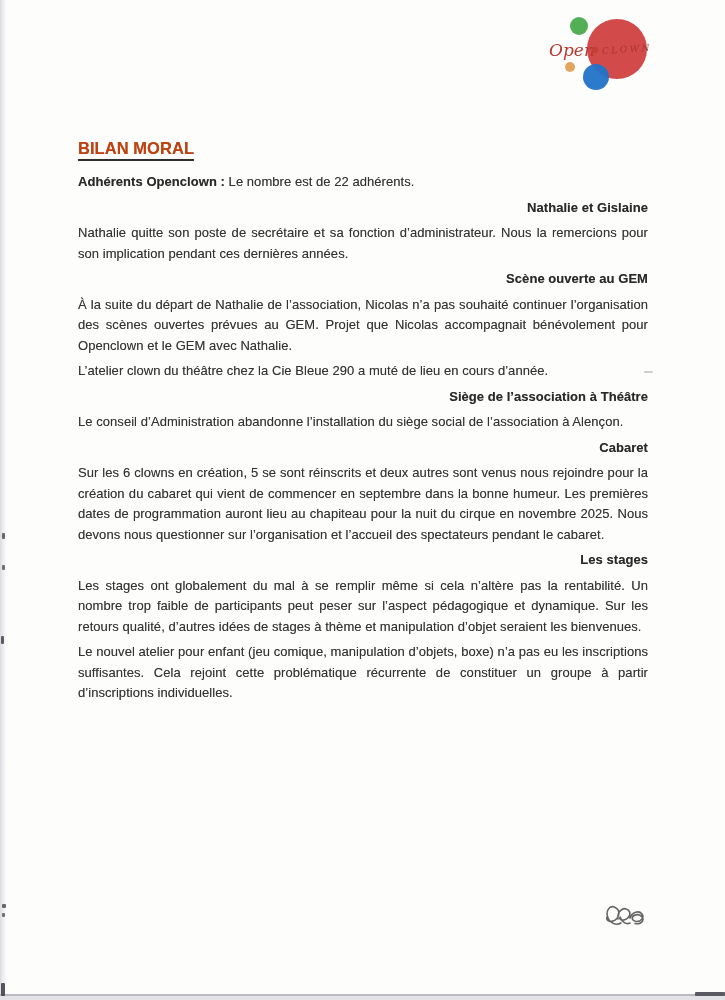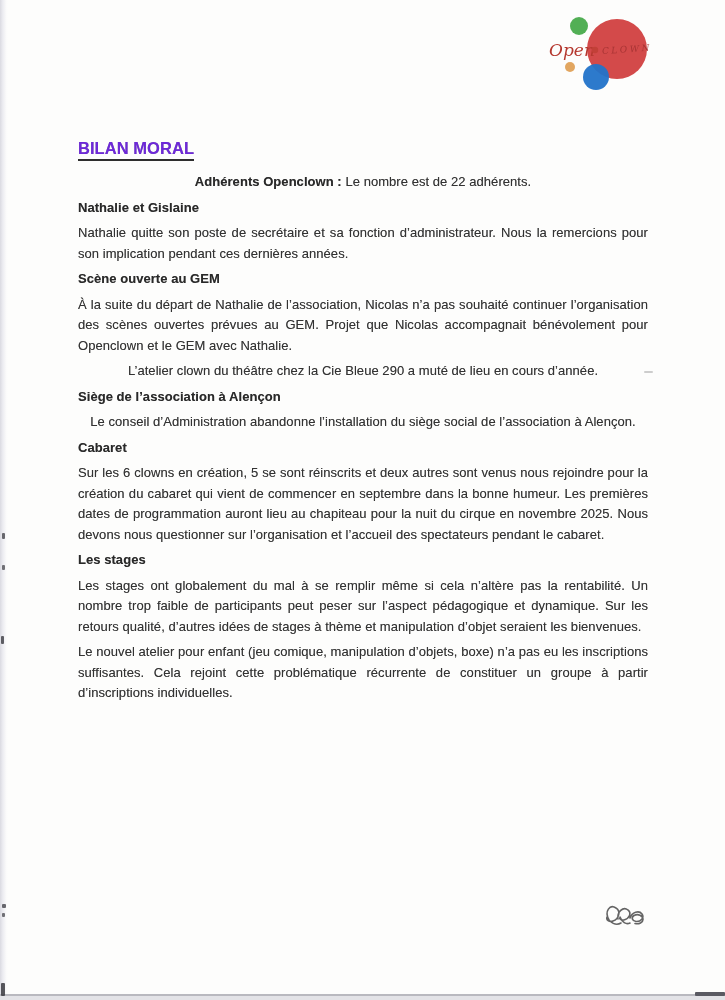--- a/index.html
+++ b/index.html
@@ -40,33 +40,33 @@
   .logo{position:absolute;left:548px;top:12px;width:116px;height:84px;}
 
   
   .content{
     position:absolute;left:78px;top:138px;width:570px;
     color:#333333;font-size:13px;line-height:20.5px;
     text-shadow:0 0 0.4px rgba(40,40,40,.45);
     letter-spacing:.05px;
   }
   .doc-title{
-    font-size:16.5px;font-weight:bold;color:#6d28d9;
+    font-size:16.5px;font-weight:bold;color:#c2410c;
     margin:0 0 11px 0;line-height:20px;
   }
   .doc-title span{
     border-bottom:2px solid #2e2e2e;padding-bottom:1px;display:inline-block;
   }
   .heading{
-    font-weight:bold;color:#292929;margin:0 0 5px 0;
+    font-weight:bold;color:#292929;margin:0 0 5px 0;text-align:right;
   }
   .para{
     margin:0 0 5px 0;text-align:justify;
   }
-  .para.no-just{text-align:center;}
+  .para.no-just{text-align:left;}
   .bold-label{font-weight:bold;color:#292929;}
   .underline-label{text-decoration:underline;text-underline-offset:2px;}
 
   .signature{
     position:absolute;left:596px;top:898px;width:54px;height:46px;
   }
 </style>
 </head>
 <body>
 
@@ -105,21 +105,21 @@
     <p class="para no-just"><span class="bold-label">Adhérents Openclown :</span><span> Le nombre est de 22 adhérents.</span></p>
 
     <p class="heading">Nathalie et Gislaine</p>
     <p class="para">Nathalie quitte son poste de secrétaire et sa fonction d’administrateur. Nous la remercions pour son implication pendant ces dernières années.</p>
 
     <p class="heading">Scène ouverte au GEM</p>
     <p class="para">À la suite du départ de Nathalie de l’association, Nicolas n’a pas souhaité continuer l’organisation des scènes ouvertes prévues au GEM. Projet que Nicolas accompagnait bénévolement pour Openclown et le GEM avec Nathalie.</p>
 
     <p class="para no-just">L’atelier clown du théâtre chez la Cie Bleue 290 a muté de lieu en cours d’année.</p>
 
-    <p class="heading">Siège de l’association à Alençon</p>
+    <p class="heading">Siège de l’association à Théâtre</p>
     <p class="para no-just">Le conseil d’Administration abandonne l’installation du siège social de l’association à Alençon.</p>
 
     <p class="heading">Cabaret</p>
     <p class="para">Sur les 6 clowns en création, 5 se sont réinscrits et deux autres sont venus nous rejoindre pour la création du cabaret qui vient de commencer en septembre dans la bonne humeur. Les premières dates de programmation auront lieu au chapiteau pour la nuit du cirque en novembre 2025. Nous devons nous questionner sur l’organisation et l’accueil des spectateurs pendant le cabaret.</p>
 
     <p class="heading">Les stages</p>
     <p class="para">Les stages ont globalement du mal à se remplir même si cela n’altère pas la rentabilité. Un nombre trop faible de participants peut peser sur l’aspect pédagogique et dynamique. Sur les retours qualité, d’autres idées de stages à thème et manipulation d’objet seraient les bienvenues.</p>
     <p class="para">Le nouvel atelier pour enfant (jeu comique, manipulation d’objets, boxe) n’a pas eu les inscriptions suffisantes. Cela rejoint cette problématique récurrente de constituer un groupe à partir d’inscriptions individuelles.</p>
 
 

